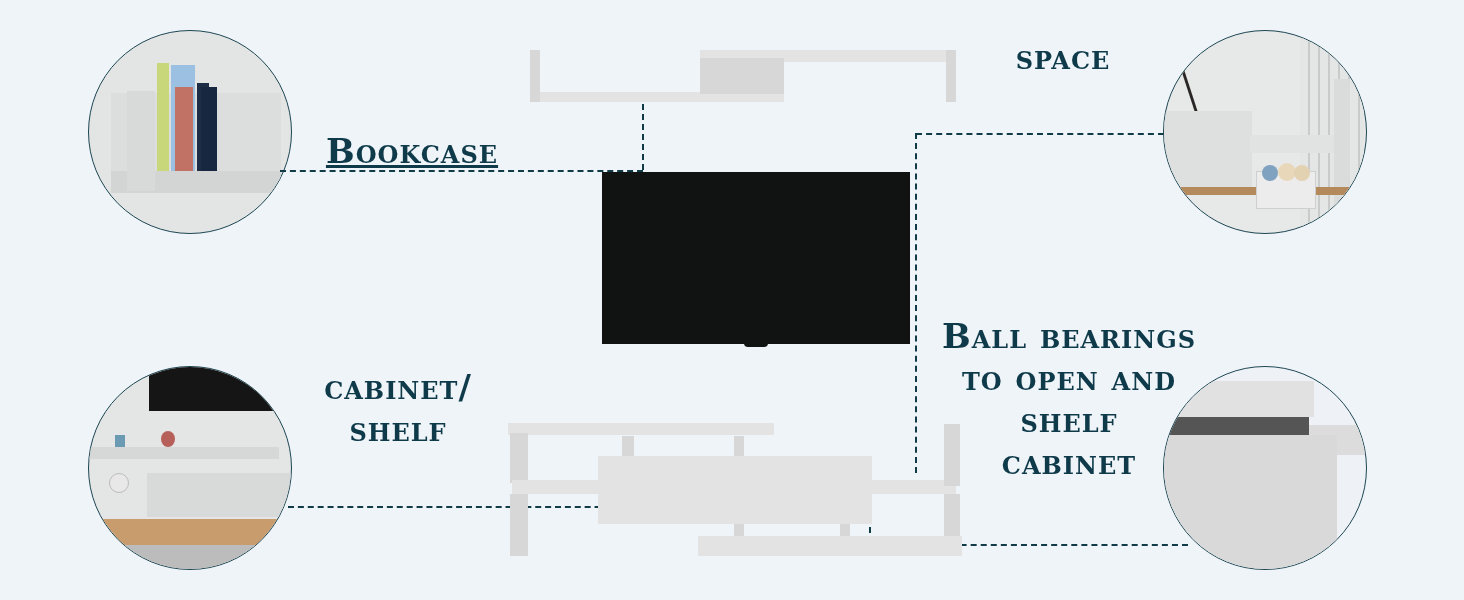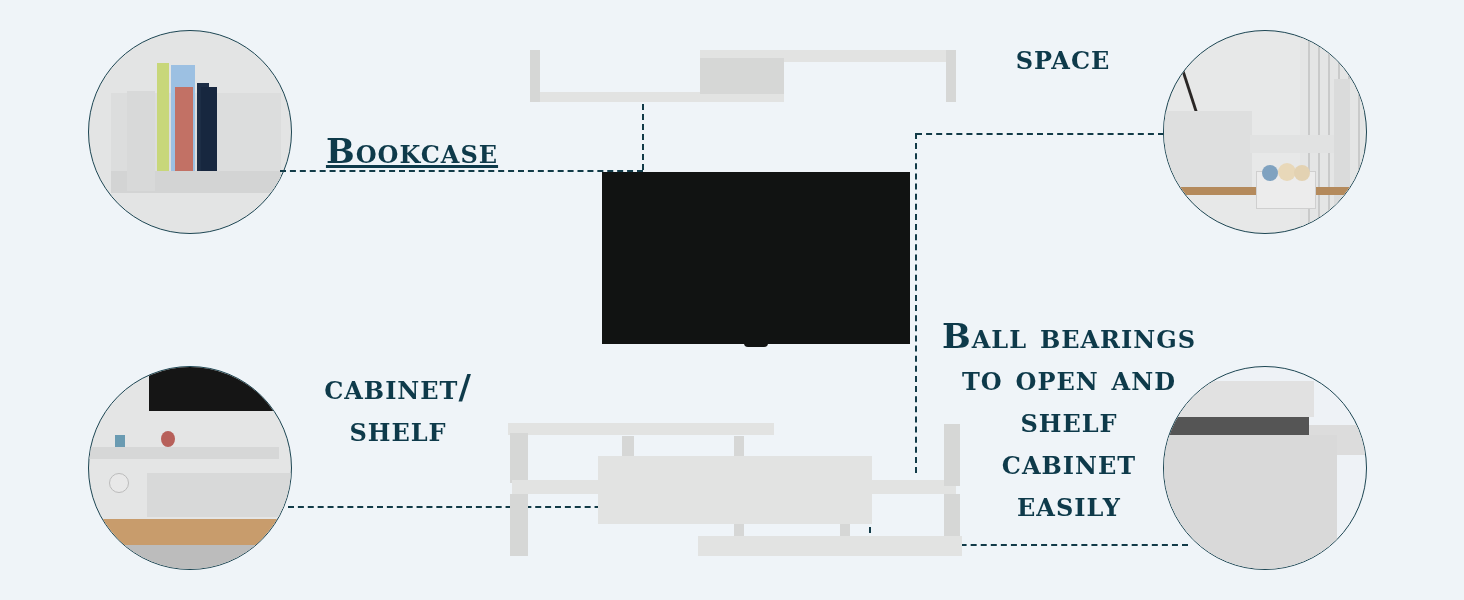--- a/index.html
+++ b/index.html
@@ -57,21 +57,20 @@
 </div>
 
 <div class="tv" style="left:602px;top:172px;width:308px;height:172px;"></div>
 <div class="tv" style="left:744px;top:343px;width:24px;height:4px;border-radius:0 0 6px 6px;"></div>
 
 <div class="label" style="left:924px;top:315px;width:290px;">
   <div>Ball bearings</div>
   <div>to open and</div>
   <div>shelf</div>
   <div>cabinet</div>
-  <div>easily</div>
 </div>
 
 <div class="circle" style="left:1163px;top:366px;width:202px;height:202px;background:#eef2f6;">
   <div class="abs" style="left:0;top:14px;width:150px;height:36px;background:#e1e1e1;"></div>
   <div class="abs" style="left:0;top:50px;width:145px;height:18px;background:#555;"></div>
   <div class="abs" style="left:145px;top:58px;width:60px;height:30px;background:#dcdcdc;"></div>
   <div class="abs" style="left:0;top:68px;width:173px;height:176px;background:#d9d9d9;"></div>
 </div>
 <div class="dash-h" style="left:870px;top:544px;width:318px;"></div>
 <div class="dash-v" style="left:869px;top:516px;height:28px;"></div>

